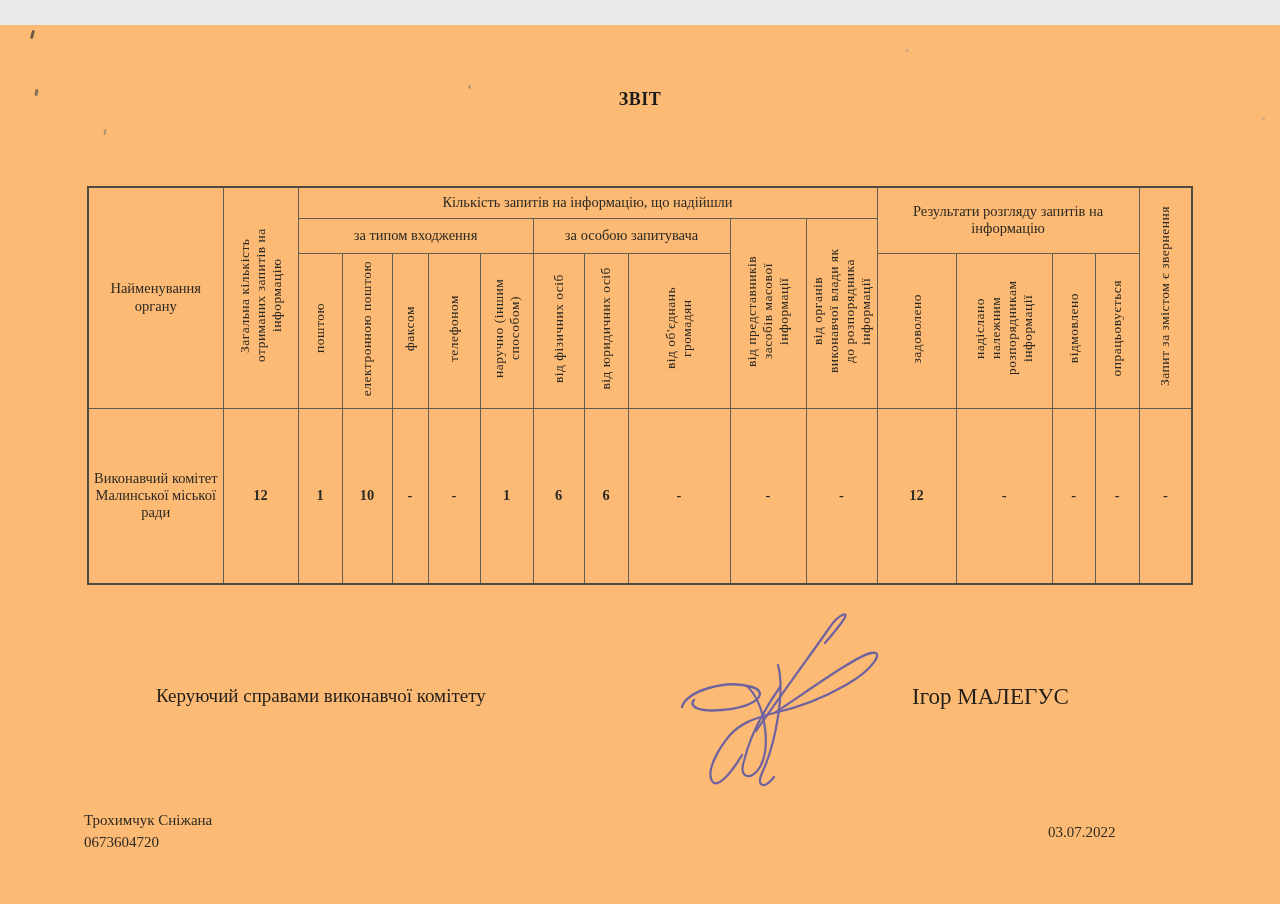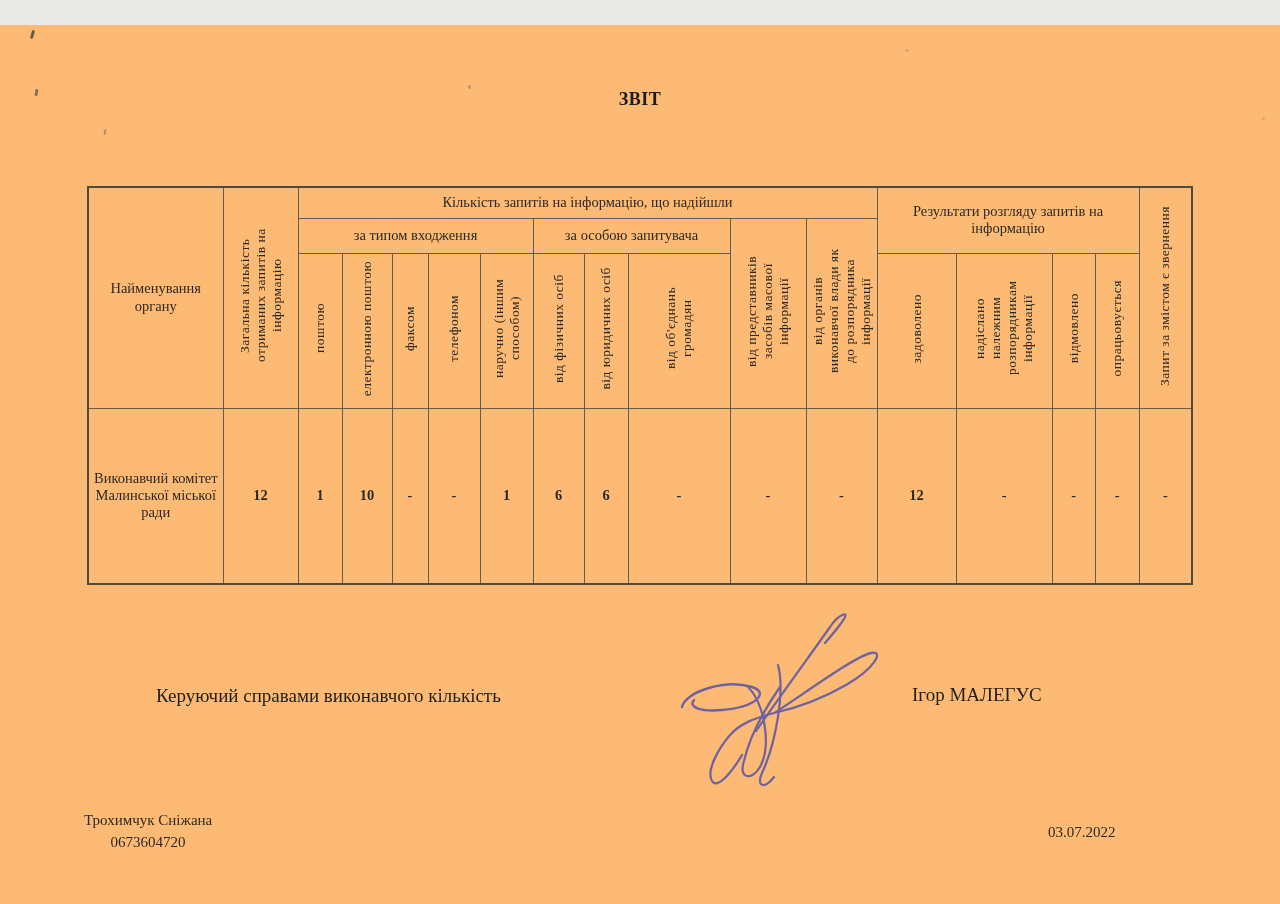--- a/index.html
+++ b/index.html
@@ -65,29 +65,29 @@
   td.group{font-size:14.5px;}
   td.data-org{font-size:15px;line-height:1.3;padding:4px 8px;}
   td.data-num{font-size:16.5px;font-weight:bold;color:#171611;}
   
   .approver{
     position:absolute;left:156px;top:660px;
     font-size:19px;color:#211f1a;
   }
   .approver-name{
     position:absolute;left:912px;top:659px;
-    font-size:19px;color:#211f1a;
+    font-size:23px;color:#211f1a;
   }
   .sig{
     position:absolute;left:660px;top:570px;width:240px;height:210px;
   }
   
   .footer-contact{
     position:absolute;left:84px;top:785px;
-    font-size:15px;line-height:1.45;color:#2b2923;text-align:center;
+    font-size:15px;line-height:1.45;color:#2b2923;
   }
   .footer-date{
     position:absolute;left:1048px;top:799px;
     font-size:15px;color:#2b2923;
   }
   
   .speck{position:absolute;border-radius:2px;}
   .sp1{left:31px;top:5px;width:3px;height:9px;background:#47453c;transform:rotate(15deg);opacity:.8;}
   .sp2{left:35px;top:64px;width:3px;height:7px;background:#56544a;transform:rotate(10deg);opacity:.7;}
   .sp3{left:468px;top:60px;width:3px;height:4px;background:#7d7b72;border-radius:50%;opacity:.55;}
@@ -181,21 +181,21 @@
       <td class="data-num">-</td>
       <td class="data-num">12</td>
       <td class="data-num">-</td>
       <td class="data-num">-</td>
       <td class="data-num">-</td>
       <td class="data-num">-</td>
     </tr>
   </tbody>
     </table>
 
-  <div class="approver">Керуючий справами виконавчого кількість</div>
+  <div class="approver">Керуючий справами виконавчої комітету</div>
 
   <svg class="sig" viewBox="0 0 240 210" aria-hidden="true">
     <g fill="none" stroke="#5b57a6" stroke-linecap="round" stroke-linejoin="round" opacity="0.88">
       <path stroke-width="2.4" d="M22 112 C26 96 66 84 92 92 C110 98 96 112 62 115 C40 117 28 112 34 105"></path>
       <path stroke-width="2.2" d="M88 92 C104 108 112 150 100 172 C92 186 78 184 84 166 C90 140 106 112 120 92"></path>
       <path stroke-width="2.2" d="M118 70 C125 96 116 148 102 178 C96 191 104 195 114 182"></path>
       <path stroke-width="2.2" d="M96 136 C124 96 156 52 170 32 C178 20 192 13 182 27 C177 34 171 41 165 48"></path>
       <path stroke-width="2.3" d="M116 117 C148 96 196 61 211 58 C225 55 214 74 186 90 C158 106 132 114 114 118 C92 124 80 129 70 140 C58 154 46 176 52 186 C57 194 70 180 82 160"></path>
     </g>
   </svg>

